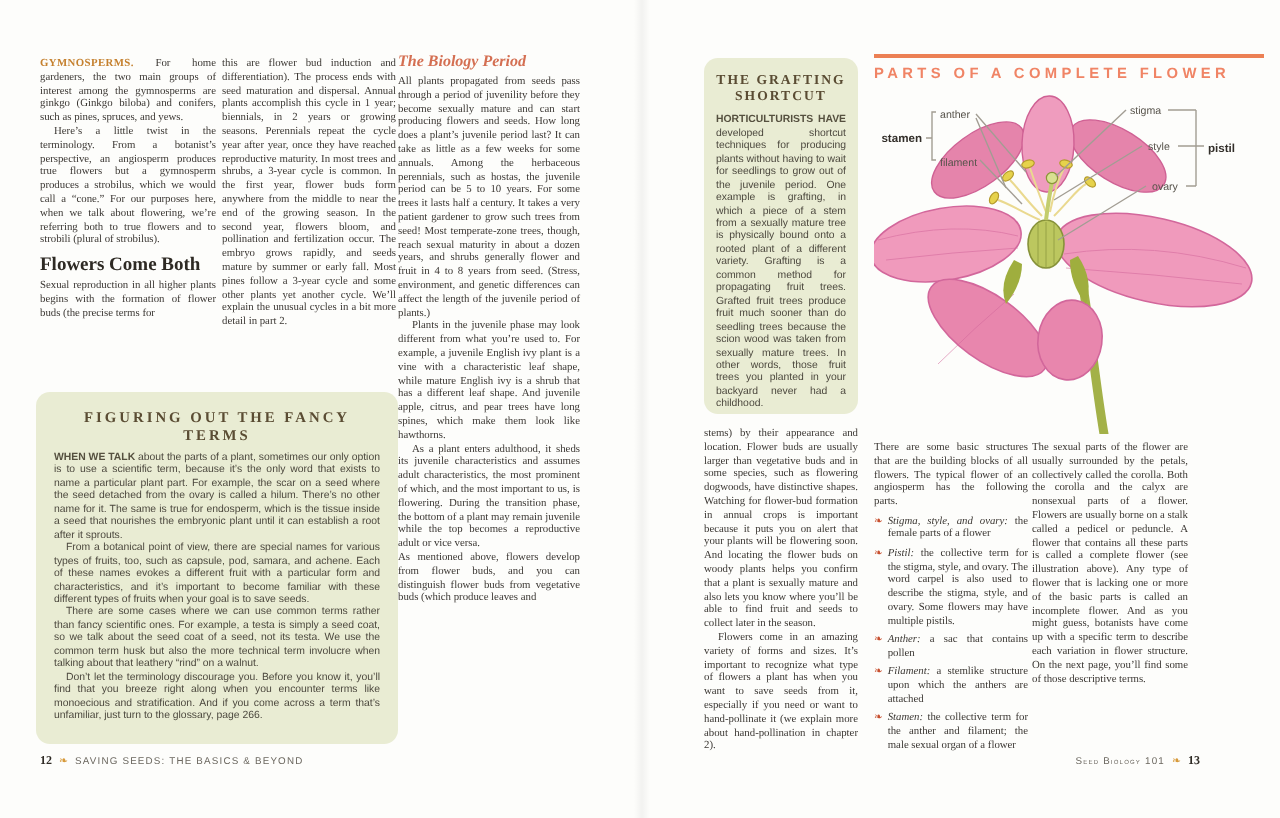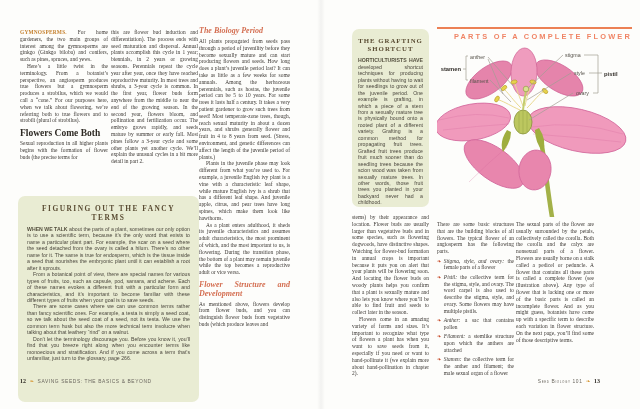--- a/index.html
+++ b/index.html
@@ -17,21 +17,21 @@
   h4.ital.mt{margin-top:5px;}
   .greenbox{position:absolute;background:#e9ecd3;border-radius:7px;}
   .gb-title{font-weight:700;color:#5a4c33;text-align:center;font-family:"Liberation Serif",serif;}
   .boxtext{font-family:"Liberation Sans",sans-serif;font-size:5.2px;line-height:6.45px;
            color:#4c483e;text-align:justify;}
   .boxtext p{margin:0;}
   .boxtext p.ind{text-indent:6px;}
   .fancy-title{font-size:7.4px;letter-spacing:1.5px;margin:8px 6px 4px;}
   .graft-title{font-size:6.8px;letter-spacing:1px;line-height:8.2px;margin:8px 4px 4px;}
   .diag-rule{position:absolute;background:#ec8054;}
-  .diag-title{position:absolute;text-align:right;font-family:"Liberation Sans",sans-serif;
+  .diag-title{position:absolute;text-align:left;font-family:"Liberation Sans",sans-serif;
               font-weight:700;font-size:7.4px;letter-spacing:2.2px;color:#f08465;}
   .blist{margin-top:2px;}
   .bitem{display:flex;gap:2.5px;margin-top:2.6px;text-align:left;}
   .fleuron{color:#c8502f;font-size:5.2px;line-height:6.8px;flex:0 0 auto;}
   .btext{flex:1;text-align:justify;}
   .bterm{font-style:italic;}
   .footer{position:absolute;font-size:5.4px;line-height:6px;color:#6b675f;
           font-family:"Liberation Sans",sans-serif;}
   .footer .pg{color:#2e2a24;font-weight:bold;font-family:"Liberation Serif",serif;font-size:6px;}
   .footer .orn{color:#d79a3b;font-size:5.4px;padding:0 2px;}
@@ -55,25 +55,24 @@
 
   <div class="col" style="left:111px;top:29px;width:87px;">
     <p>this are flower bud induction and differentiation). The process ends with seed maturation and dispersal. Annual plants accomplish this cycle in 1 year; biennials, in 2 years or growing seasons. Perennials repeat the cycle year after year, once they have reached reproductive maturity. In most trees and shrubs, a 3-year cycle is common. In the first year, flower buds form anywhere from the middle to near the end of the growing season. In the second year, flowers bloom, and pollination and fertilization occur. The embryo grows rapidly, and seeds mature by summer or early fall. Most pines follow a 3-year cycle and some other plants yet another cycle. We’ll explain the unusual cycles in a bit more detail in part 2.</p>
   </div>
 
   <div class="col" style="left:199px;top:27px;width:91px;">
     <h4 class="ital">The Biology Period</h4>
     <p>All plants propagated from seeds pass through a period of juvenility before they become sexually mature and can start producing flowers and seeds. How long does a plant’s juvenile period last? It can take as little as a few weeks for some annuals. Among the herbaceous perennials, such as hostas, the juvenile period can be 5 to 10 years. For some trees it lasts half a century. It takes a very patient gardener to grow such trees from seed! Most temperate-zone trees, though, reach sexual maturity in about a dozen years, and shrubs generally flower and fruit in 4 to 8 years from seed. (Stress, environment, and genetic differences can affect the length of the juvenile period of plants.)</p>
     <p class="ind">Plants in the juvenile phase may look different from what you’re used to. For example, a juvenile English ivy plant is a vine with a characteristic leaf shape, while mature English ivy is a shrub that has a different leaf shape. And juvenile apple, citrus, and pear trees have long spines, which make them look like hawthorns.</p>
     <p class="ind">As a plant enters adulthood, it sheds its juvenile characteristics and assumes adult characteristics, the most prominent of which, and the most important to us, is flowering. During the transition phase, the bottom of a plant may remain juvenile while the top becomes a reproductive adult or vice versa.</p>
-    <h4 class="ital mt">Flower Structure and Development</h4>
     <p>As mentioned above, flowers develop from flower buds, and you can distinguish flower buds from vegetative buds (which produce leaves and</p>
   </div>
 
-  <div class="greenbox" style="left:18px;top:196px;width:181px;height:206px;">
+  <div class="greenbox" style="left:18px;top:196px;width:181px;height:176px;">
     <div class="gb-title fancy-title">FIGURING OUT THE FANCY TERMS</div>
     <div class="boxtext" style="padding:0 9px;">
       <p><span class="boxlead">WHEN WE TALK</span><span> about the parts of a plant, sometimes our only option is to use a scientific term, because it’s the only word that exists to name a particular plant part. For example, the scar on a seed where the seed detached from the ovary is called a hilum. There’s no other name for it. The same is true for endosperm, which is the tissue inside a seed that nourishes the embryonic plant until it can establish a root after it sprouts.</span></p>
       <p class="ind">From a botanical point of view, there are special names for various types of fruits, too, such as capsule, pod, samara, and achene. Each of these names evokes a different fruit with a particular form and characteristics, and it’s important to become familiar with these different types of fruits when your goal is to save seeds.</p>
       <p class="ind">There are some cases where we can use common terms rather than fancy scientific ones. For example, a testa is simply a seed coat, so we talk about the seed coat of a seed, not its testa. We use the common term husk but also the more technical term involucre when talking about that leathery “rind” on a walnut.</p>
       <p class="ind">Don’t let the terminology discourage you. Before you know it, you’ll find that you breeze right along when you encounter terms like monoecious and stratification. And if you come across a term that’s unfamiliar, just turn to the glossary, page 266.</p>
     </div>
   </div>
 
   <div class="footer" style="left:20px;top:378px;">

